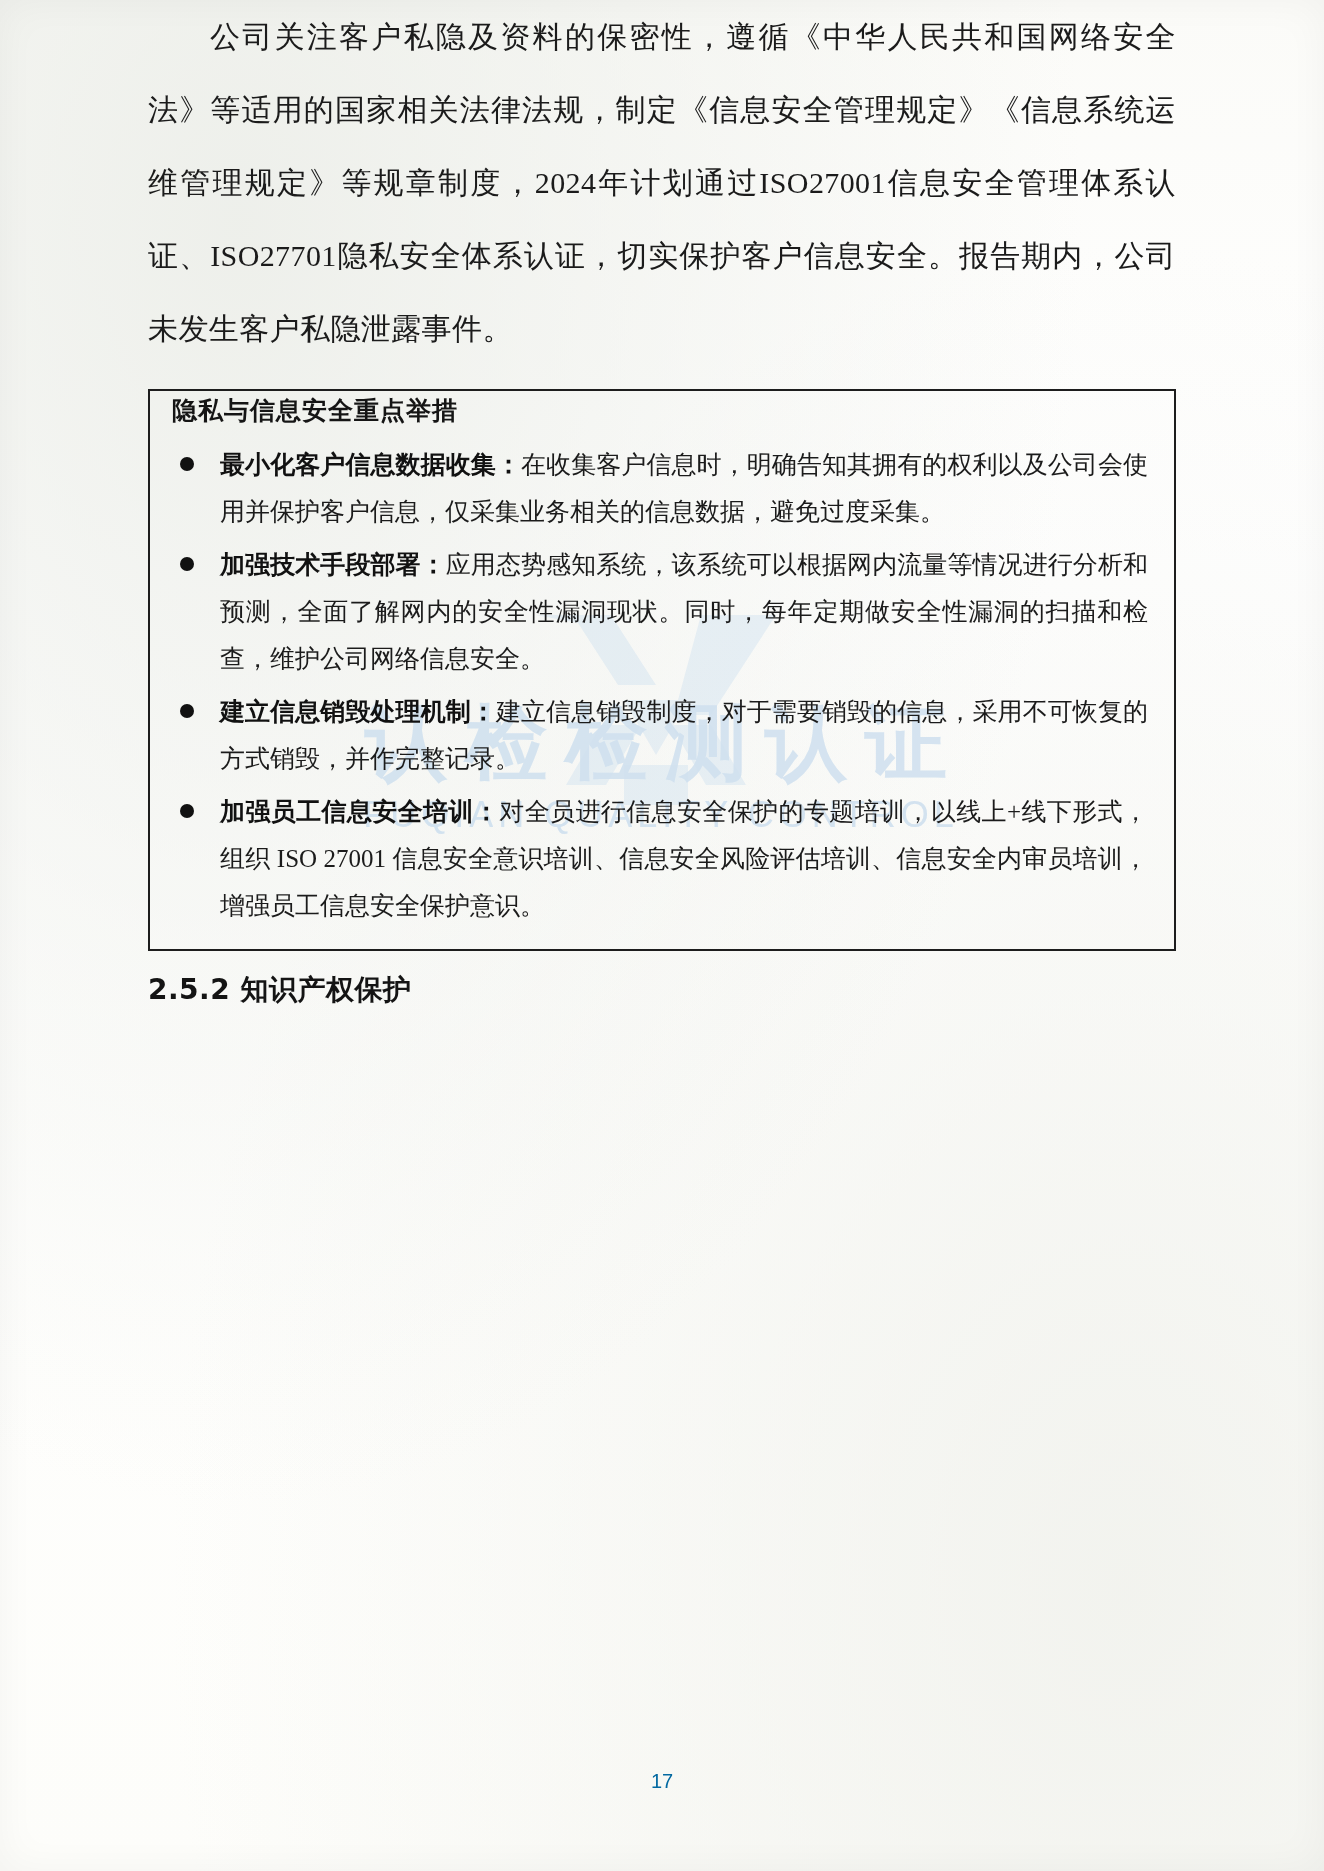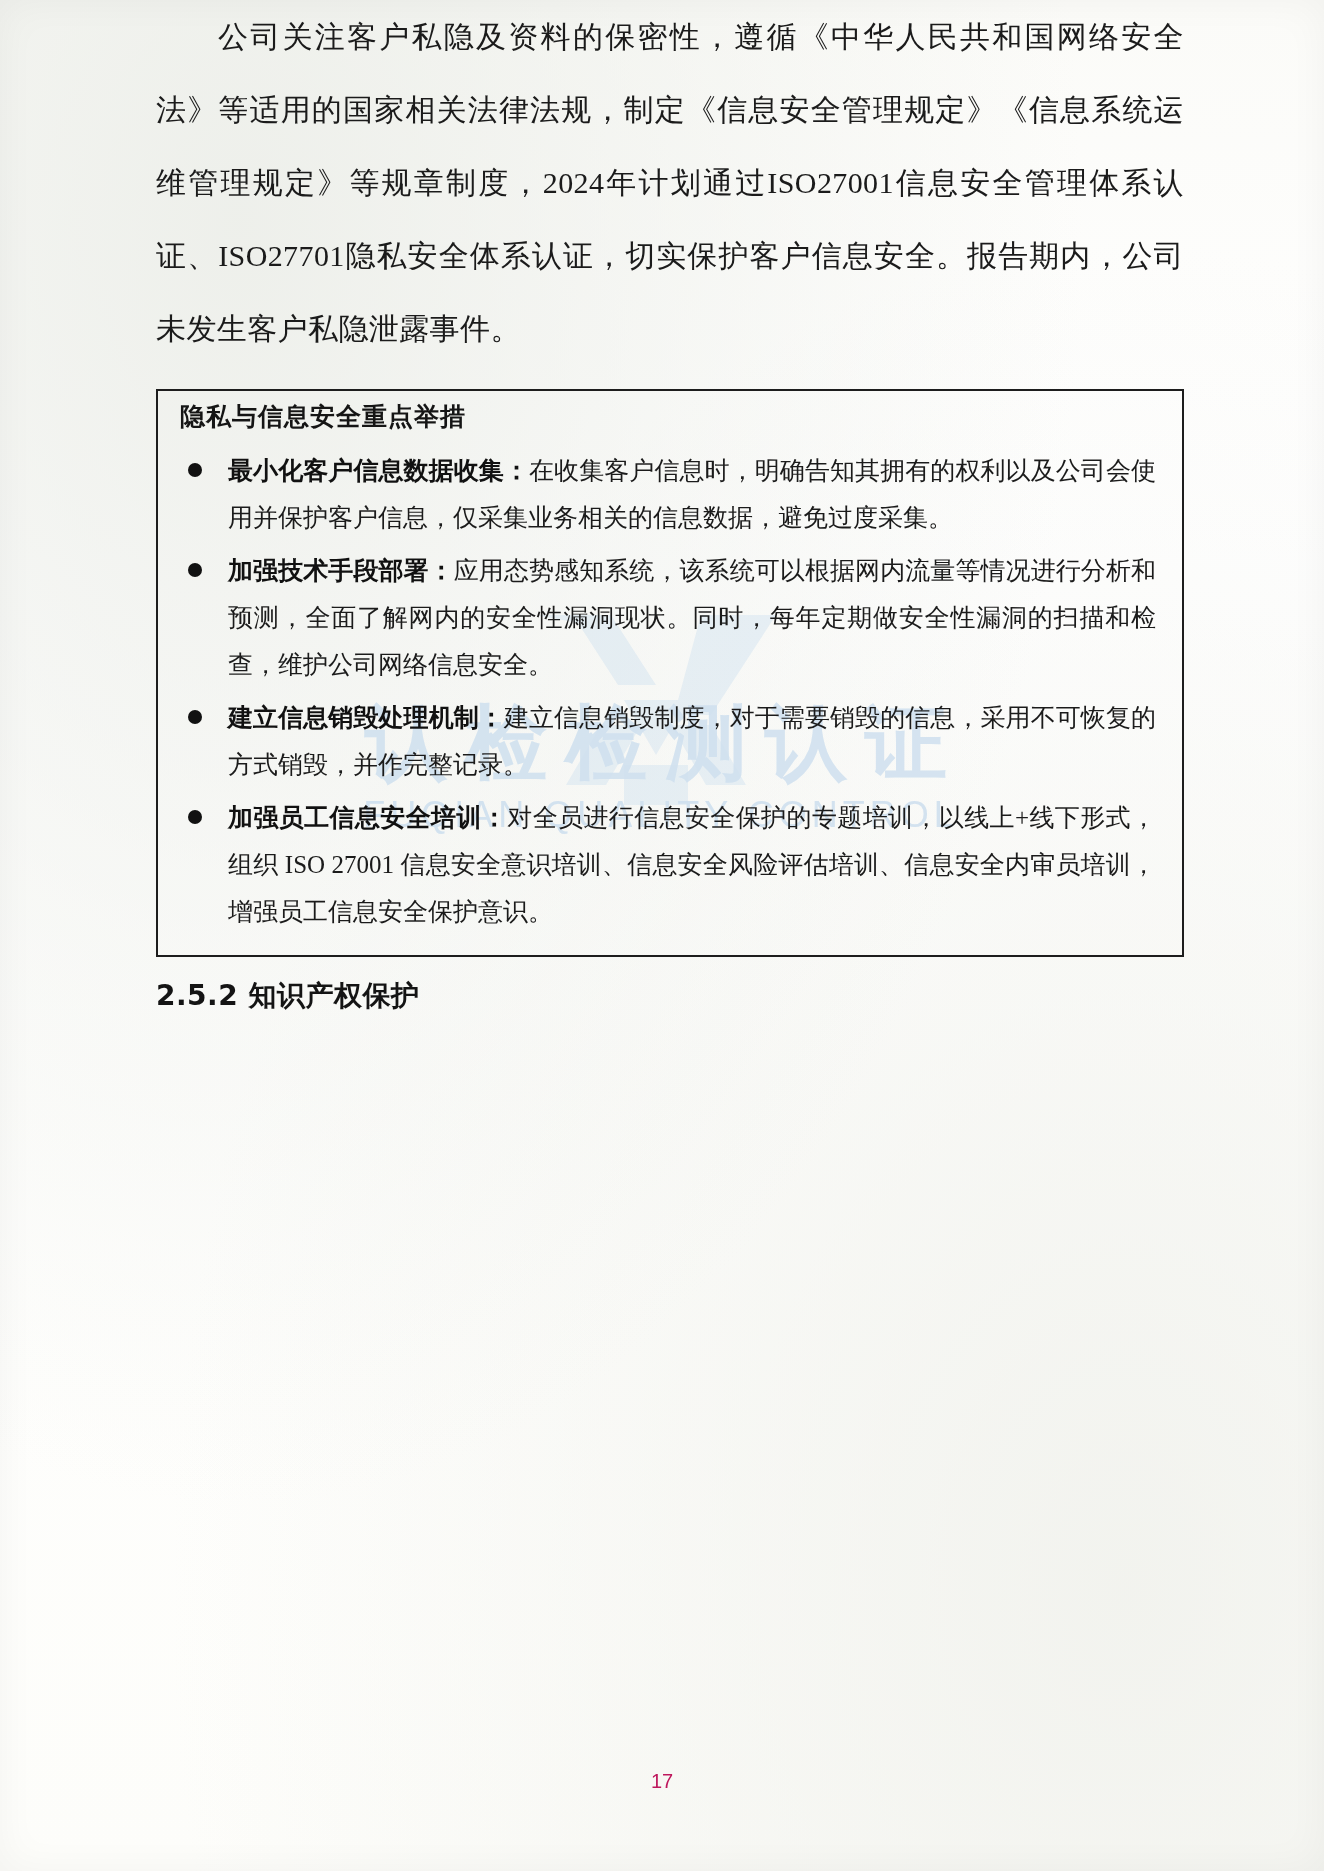--- a/index.html
+++ b/index.html
@@ -72,21 +72,21 @@
     font-size: 36px;
     letter-spacing: 5px;
     color: #cfe0ef;
     opacity: 0.9;
     margin-top: 8px;
     margin-left: 10px;
   }
 
   .content {
     position: absolute;
-    left: 156px;
+    left: 148px;
     top: 0;
     width: 1028px;
     z-index: 3;
   }
 
   p.body-text {
     margin: 0 0 0 0;
     font-size: 30px;
     line-height: 73px;
     color: #1b1b1b;
@@ -98,21 +98,21 @@
     text-indent: 62px;
   }
   .para-1 {
     margin-top: 140px;
   }
 
   
   .box {
     border: 2px solid #1d1d1d;
     margin-top: 24px;
-    padding: 9px 26px 20px 22px;
+    padding: 3px 26px 20px 22px;
     box-sizing: border-box;
     background: transparent;
     position: relative;
     z-index: 3;
   }
   .box-title {
     font-family: "DejaVu Sans", sans-serif;
     font-weight: bold;
     font-size: 25px;
     color: #151515;
@@ -165,21 +165,21 @@
   }
 
   .page-number {
     position: absolute;
     left: 0;
     right: 0;
     bottom: 78px;
     text-align: center;
     font-family: "Liberation Sans", sans-serif;
     font-size: 20px;
-    color: #be185d;
+    color: #0369a1;
     z-index: 3;
   }
 </style>
 </head>
 <body>
 
 <div class="page">
   <div class="paper-tint"></div>
 
   <div class="watermark">

